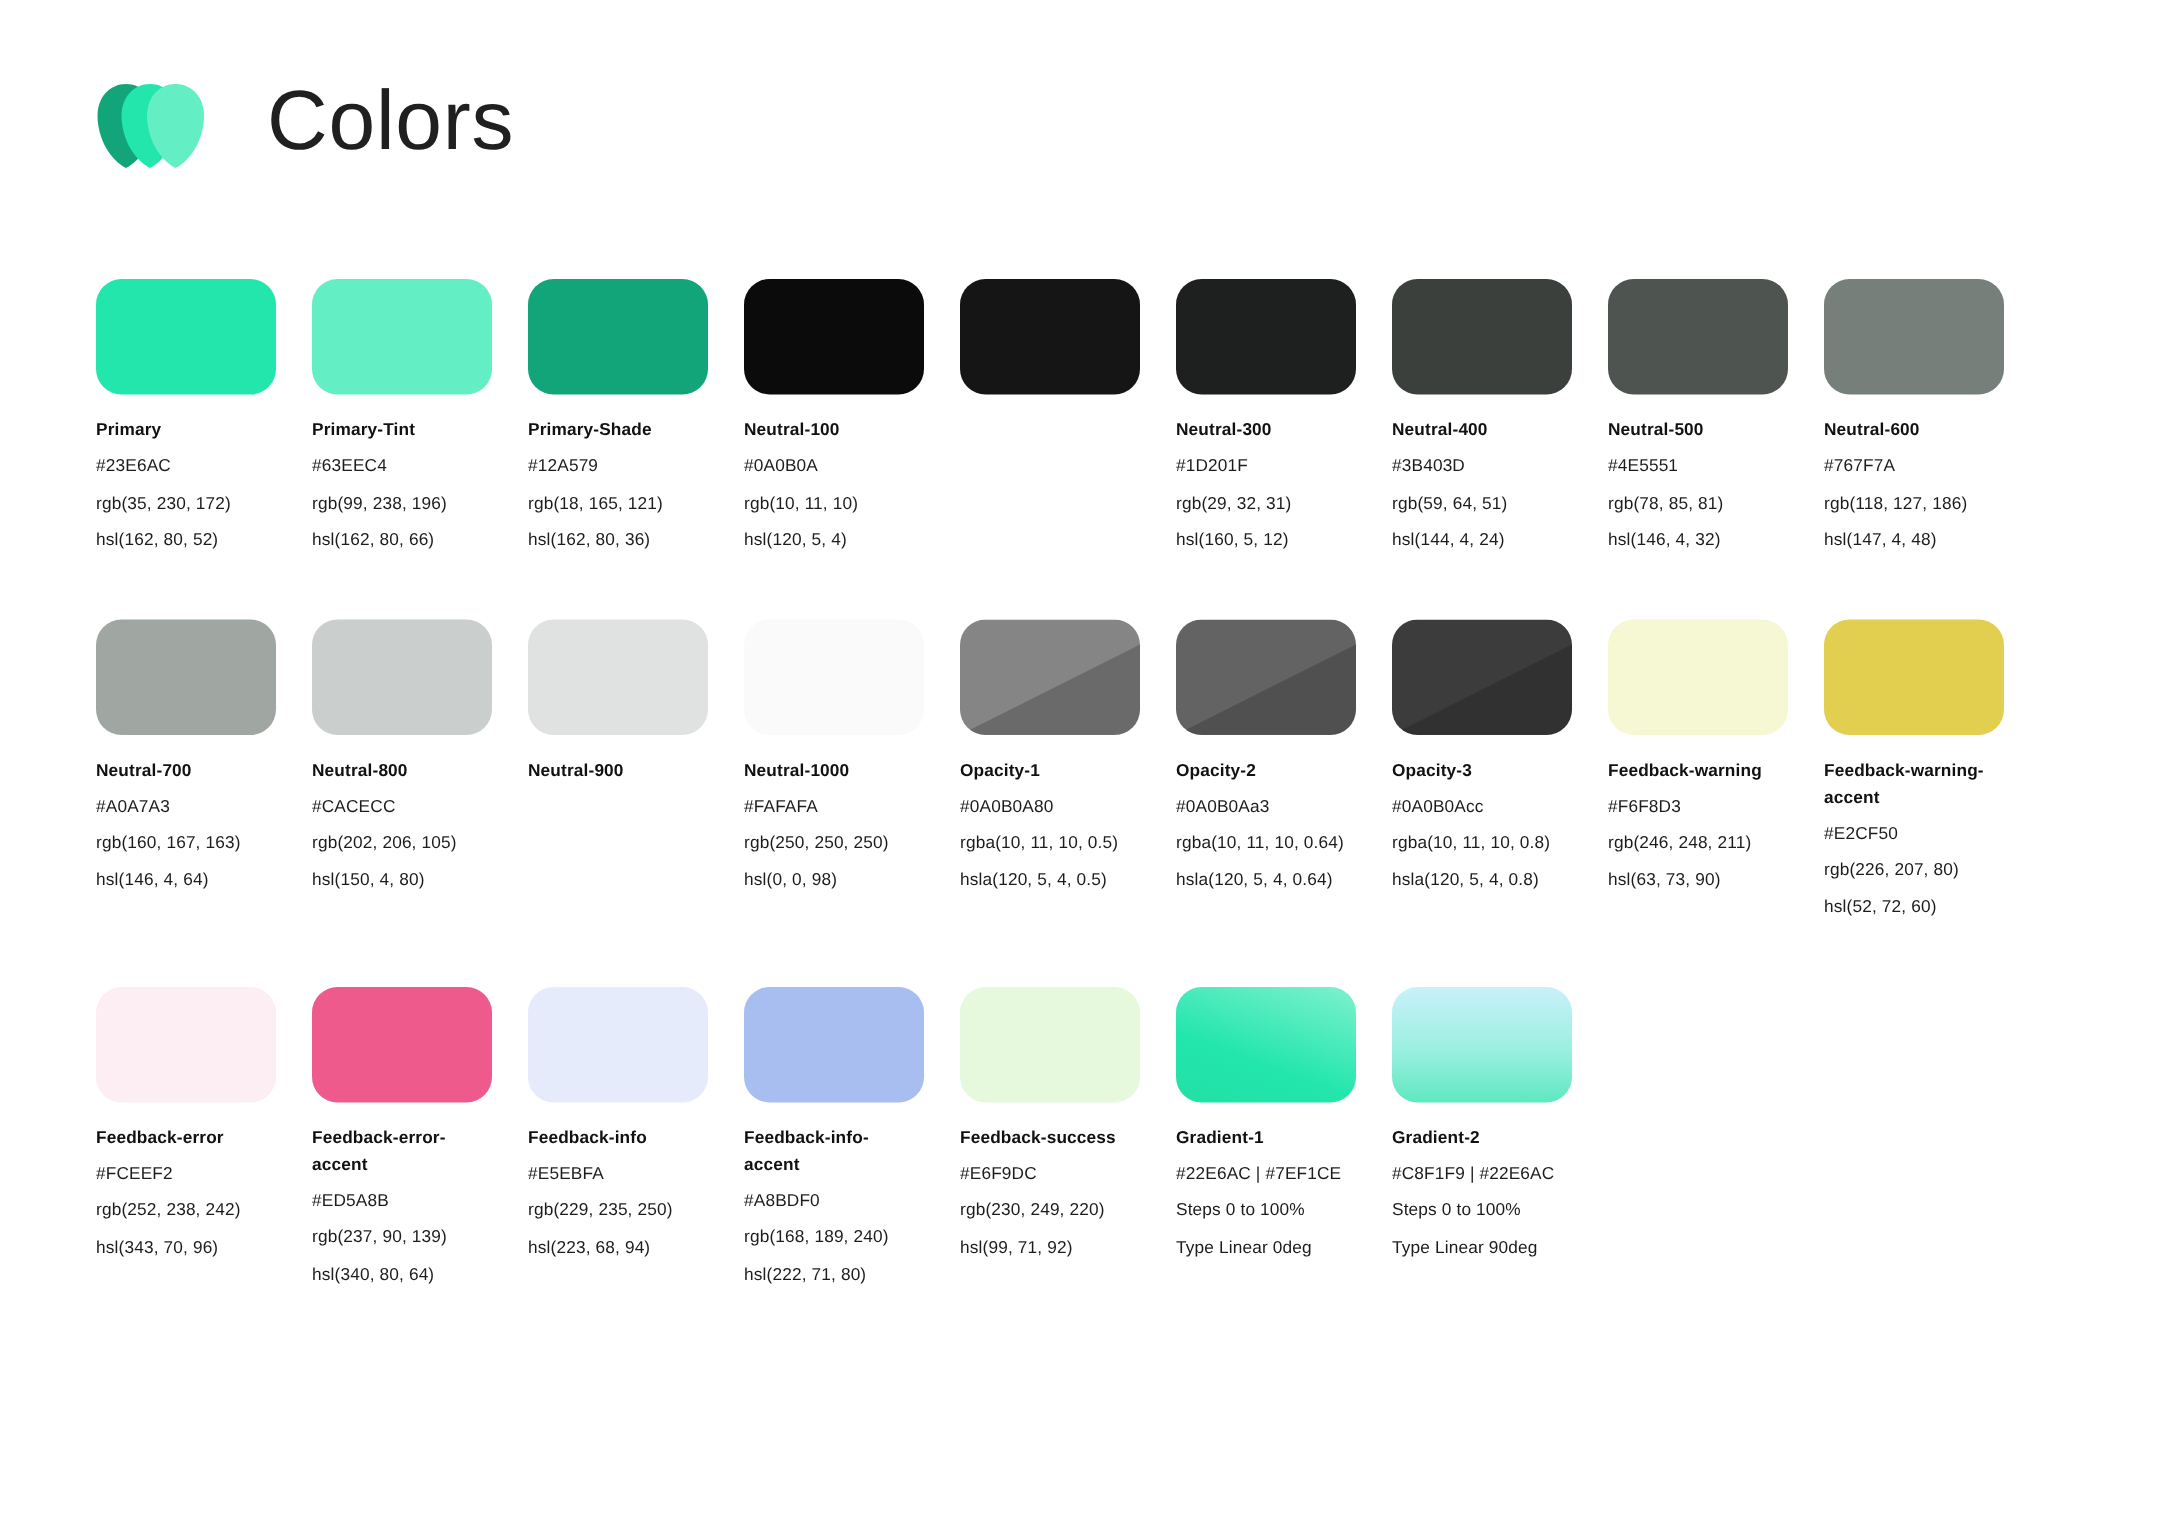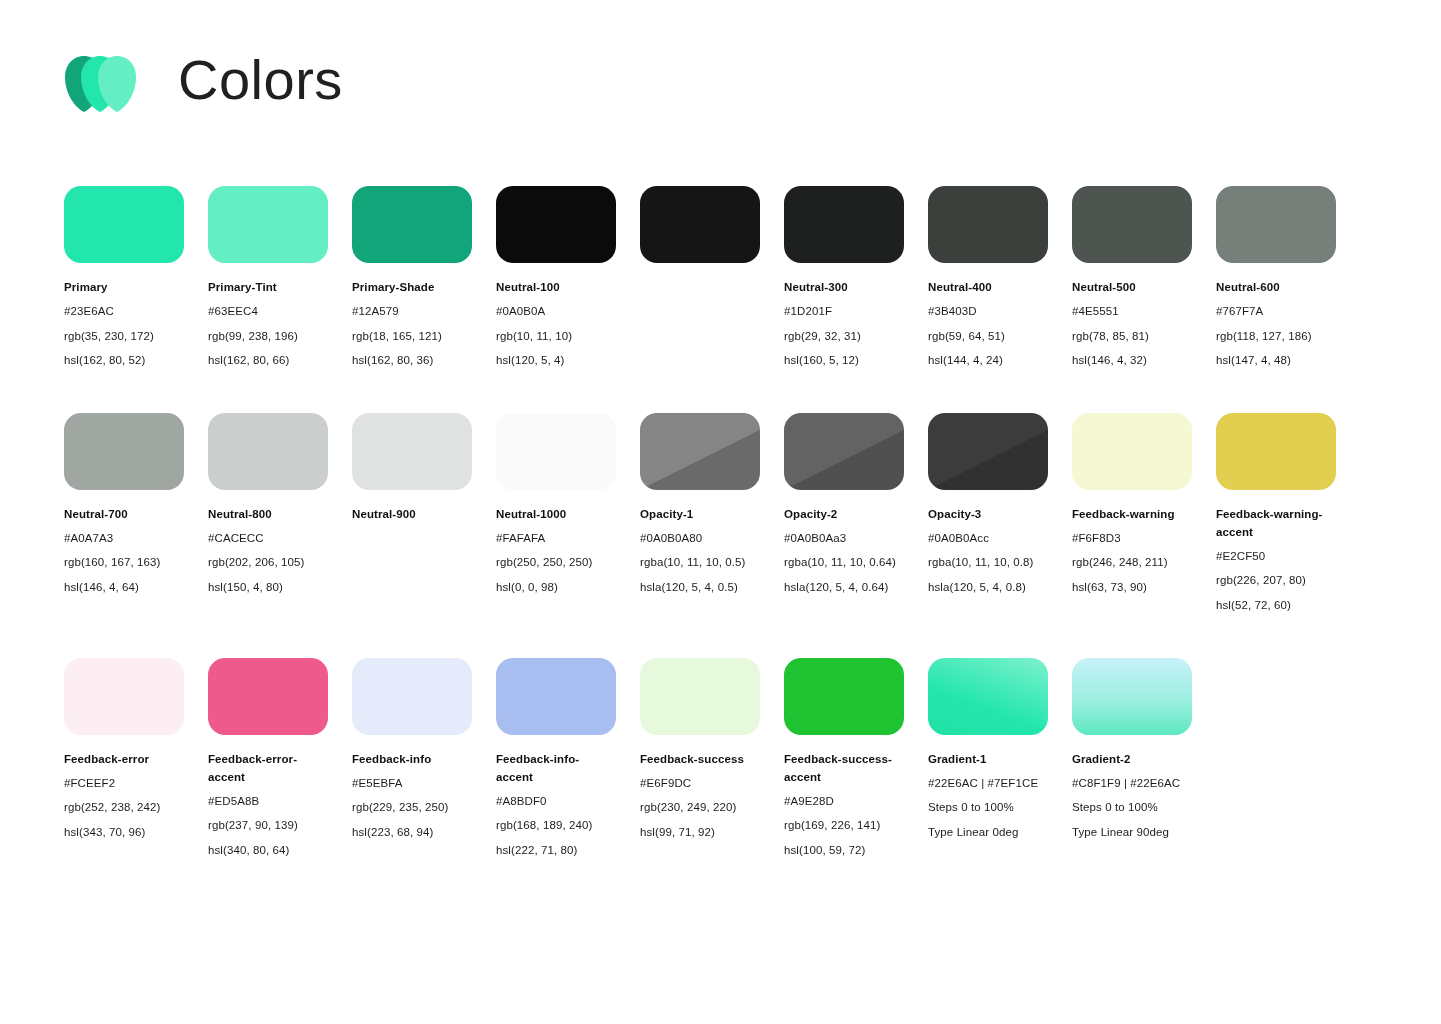--- a/index.html
+++ b/index.html
@@ -361,31 +361,20 @@
         <div class="meta">
           <div class="sw-name">Feedback-success</div>
           <div class="sw-lines">
             <div class="sw-line">#E6F9DC</div>
             <div class="sw-line">rgb(230, 249, 220)</div>
             <div class="sw-line">hsl(99, 71, 92)</div>
           </div>
         </div>
       </div>
       <div class="cell">
-        <div class="swatch" style="background: rgb(32, 196, 51);"></div>
-        <div class="meta">
-          <div class="sw-name">Feedback-success-accent</div>
-          <div class="sw-lines">
-            <div class="sw-line">#A9E28D</div>
-            <div class="sw-line">rgb(169, 226, 141)</div>
-            <div class="sw-line">hsl(100, 59, 72)</div>
-          </div>
-        </div>
-      </div>
-      <div class="cell">
         <div class="swatch" style="background: linear-gradient(200deg, rgb(126, 241, 206) 0%, rgb(34, 230, 172) 62%, rgb(34, 224, 166) 100%);"></div>
         <div class="meta">
           <div class="sw-name">Gradient-1</div>
           <div class="sw-lines">
             <div class="sw-line">#22E6AC | #7EF1CE</div>
             <div class="sw-line">Steps 0 to 100%</div>
             <div class="sw-line">Type Linear 0deg</div>
           </div>
         </div>
       </div>

